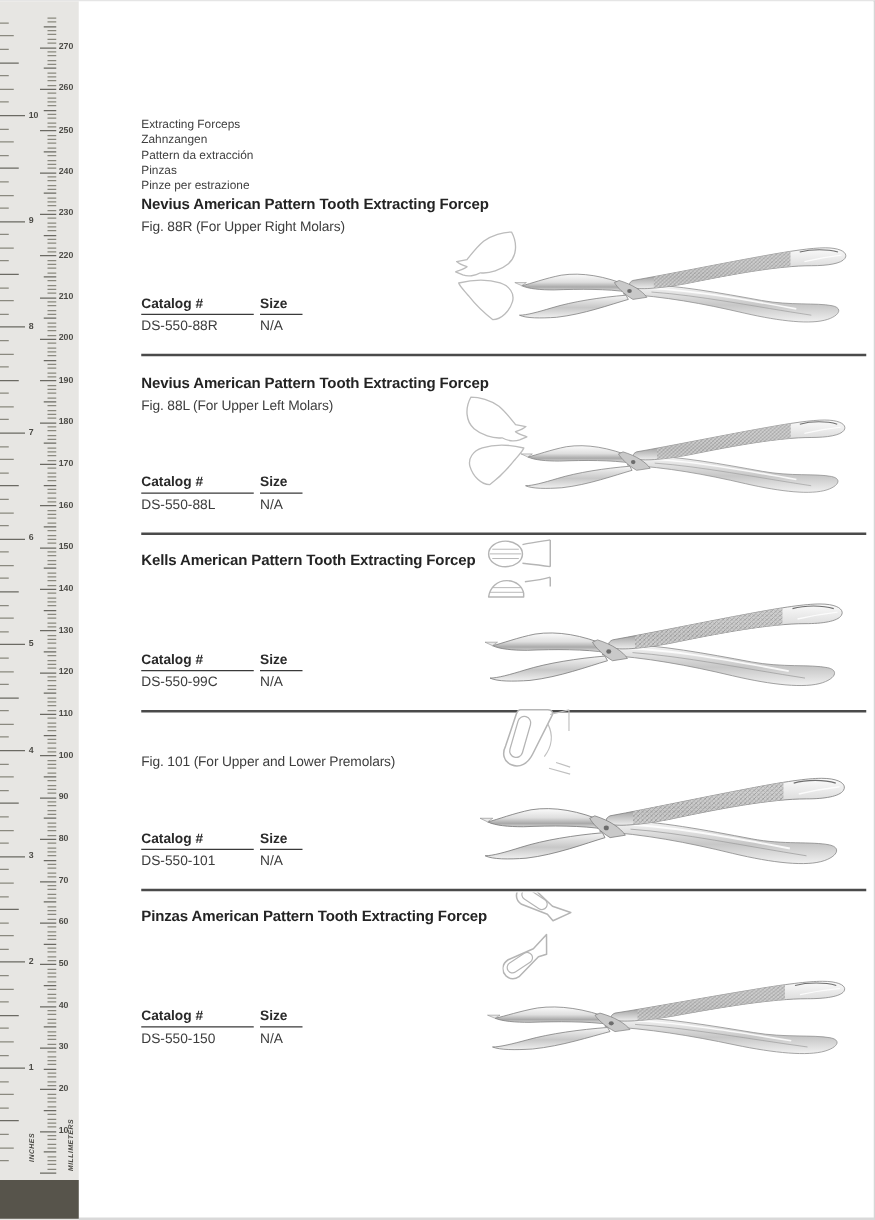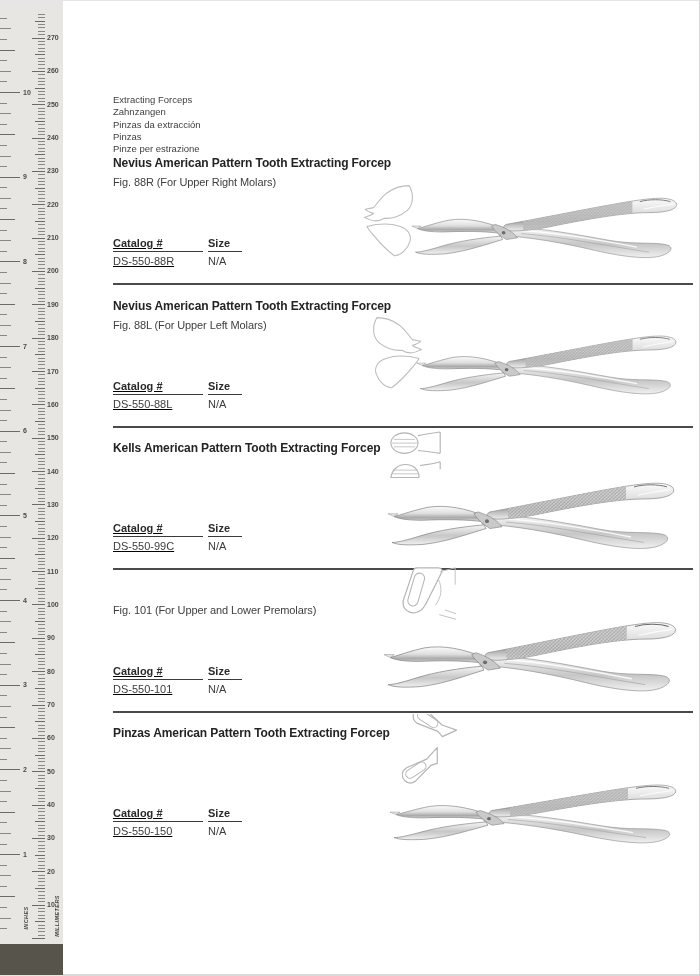--- a/index.html
+++ b/index.html
@@ -17,21 +17,21 @@
   .mm-num{left:47px;}
   .vlabel{position:absolute;font-size:5.5px;font-style:italic;font-weight:bold;color:#4b4a45;
     white-space:nowrap;letter-spacing:.4px;transform:translate(-50%,-50%) rotate(-90deg);}
   .ruler-footer{position:absolute;left:0;top:943px;width:63px;height:31px;background:#57544b;}
   
   .intro{position:absolute;left:113px;top:73px;font-size:9.5px;line-height:12.3px;color:#3e3e3e;margin-top:20px;}
   .product{position:absolute;left:0;width:700px;height:142px;}
   .ptitle{position:absolute;left:113px;top:5px;margin:0;font-size:12px;font-weight:bold;color:#242424;letter-spacing:-.1px;white-space:nowrap;}
   .pfigure{position:absolute;left:113px;top:25px;margin:0;font-size:11px;color:#3e3e3e;letter-spacing:-.1px;white-space:nowrap;}
   .spec-table{position:absolute;left:113px;top:86px;display:flex;}
-  .spec-col.catalog{width:95px;text-decoration:underline;}
+  .spec-col.catalog{width:95px;}
   .spec-col.size{width:40px;}
   .spec-header{font-size:11px;font-weight:bold;color:#2a2a2a;border-bottom:1.5px solid #3a3a3a;padding-bottom:2px;}
   .catalog .spec-header{width:90px;}
   .size .spec-header{width:34px;}
   .spec-value{font-size:11px;color:#3c3c3c;padding-top:3px;}
   .divider{position:absolute;left:113px;top:132px;width:580px;height:2px;background:#4a4a4a;}
   .art{position:absolute;}
   .art svg{display:block;}
 </style>
 </head>
@@ -443,21 +443,21 @@
       <div class="mm-num" style="top: 766.7px;">50</div>
       <div class="mm-num" style="top: 800.05px;">40</div>
       <div class="mm-num" style="top: 833.4px;">30</div>
       <div class="mm-num" style="top: 866.75px;">20</div>
       <div class="mm-num" style="top: 900.1px;">10</div>
     </div>
 
   <div class="intro">
     <div>Extracting Forceps</div>
     <div>Zahnzangen</div>
-    <div>Pinzas da extracción</div>
+    <div>Pattern da extracción</div>
     <div>Pinzas</div>
     <div>Pinze per estrazione</div>
   </div>
 
   <div id="products">
       <section class="product" style="top: 150px;">
     <h2 class="ptitle">Nevius American Pattern Tooth Extracting Forcep</h2>
     <p class="pfigure">Fig. 88R (For Upper Right Molars)</p>
     <div class="spec-table">
       <div class="spec-col catalog">

